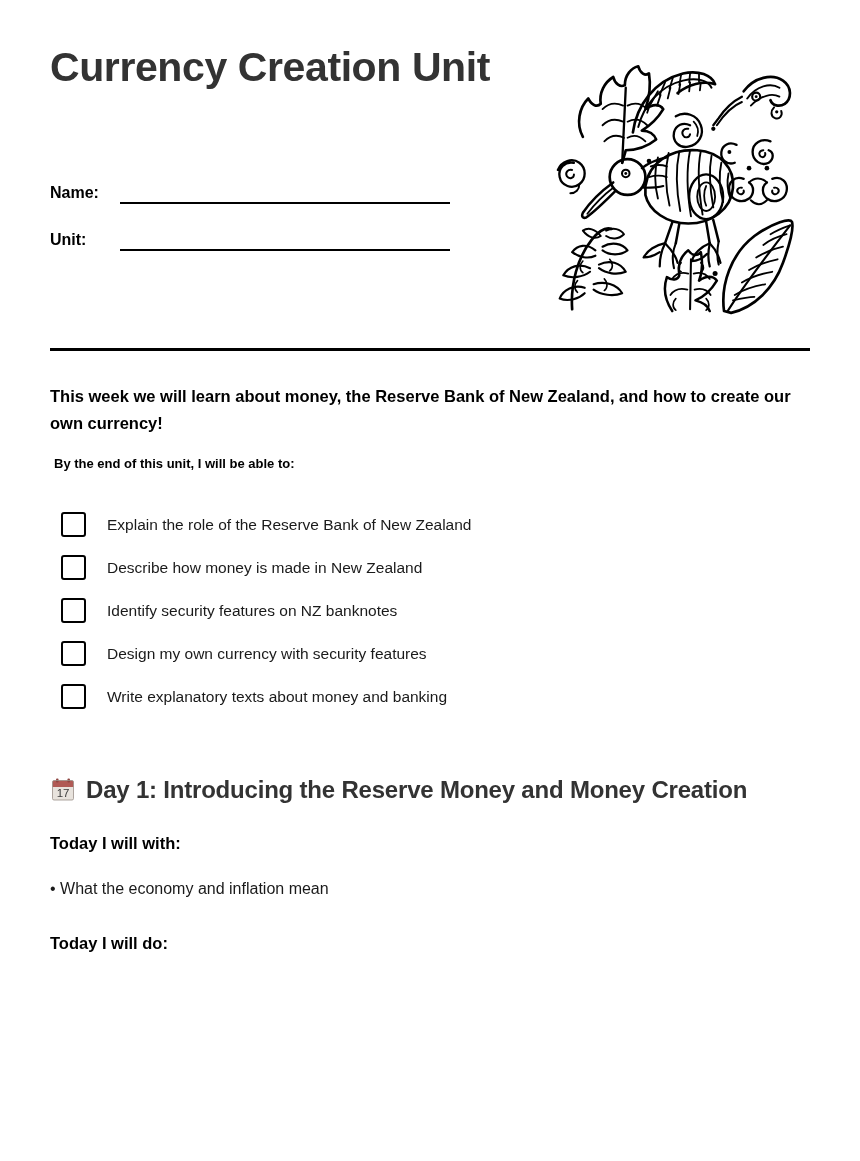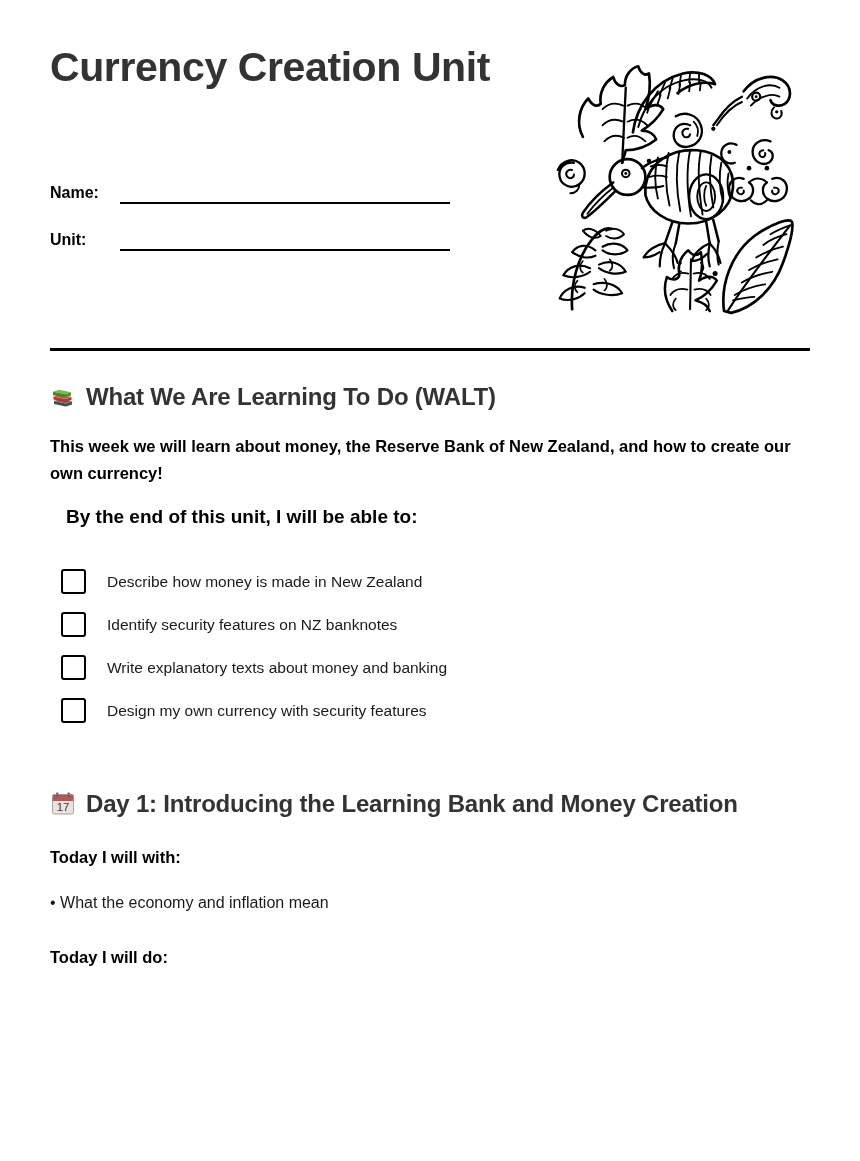--- a/index.html
+++ b/index.html
@@ -117,24 +117,24 @@
 
   .intro-text {
     font-size: 16.5px;
     font-weight: bold;
     line-height: 1.62;
     color: #000;
     margin: 0 0 20px 0;
     max-width: 755px;
   }
   .subhead {
-    font-size: 19px;
+    font-size: 13px;
     font-weight: bold;
     color: #000;
-    margin: 0 0 18px 16px;
+    margin: 0 0 18px 4px;
   }
 
   
   .checklist {
     margin: 32px 0 0 0;
     padding: 0;
     list-style: none;
   }
   .check-item {
     display: flex;
@@ -386,75 +386,62 @@
         <circle cx="194" cy="86" r="2.4" fill="#000" stroke="none"></circle>
       </svg>
     </div>
   </div>
 
   <div class="divider"></div>
 
   <div class="content">
 
     <div>
-      <h2 class="section-heading">
-        <span class="emoji">
-          <svg width="26" height="26" viewBox="0 0 26 26" xmlns="http://www.w3.org/2000/svg">
-
-            <path d="M4 20 L16 22.5 L22 20.5 L22 17.5 L16 19.5 L4 17 Z" fill="#4a4a4a"></path>
-            <path d="M4 17 L16 19.5 L22 17.5 L10 15 Z" fill="#6b6b6b"></path>
-
-            <path d="M3.5 15.5 L15.5 18 L21.5 16 L21.5 13 L15.5 15 L3.5 12.5 Z" fill="#b03a2e"></path>
-            <path d="M3.5 12.5 L15.5 15 L21.5 13 L9.5 10.5 Z" fill="#d65a4a"></path>
-
-            <path d="M3 11 L15 13.5 L21 11.5 L21 8.2 L15 10.2 L3 7.7 Z" fill="#4e8b33"></path>
-            <path d="M3 7.7 L15 10.2 L21 8.2 L9 5.7 Z" fill="#76bb4a"></path>
-            <path d="M3 7.7 L3 11 L15 13.5 L15 10.2 Z" fill="#3f7429" opacity="0.35"></path>
-          </svg>
-        </span>
-        <span>What We Are Learning To Do (WALT)</span>
-      </h2>
 
       <p class="intro-text">This week we will learn about money, the Reserve Bank of New Zealand, and how to create our own currency!</p>
 
       <p class="subhead">By the end of this unit, I will be able to:</p>
 
       <ul class="checklist">
+        <li class="check-item">
+          <span class="checkbox"></span>
+          <span class="check-label">Explain the role of the Reserve Bank of New Zealand</span>
+        </li>
         <li class="check-item">
           <span class="checkbox"></span>
           <span class="check-label">Describe how money is made in New Zealand</span>
         </li>
         <li class="check-item">
           <span class="checkbox"></span>
           <span class="check-label">Identify security features on NZ banknotes</span>
         </li>
         <li class="check-item">
           <span class="checkbox"></span>
-          <span class="check-label">Write explanatory texts about money and banking</span>
+          <span class="check-label">Design my own currency with security features</span>
         </li>
         <li class="check-item">
           <span class="checkbox"></span>
-          <span class="check-label">Design my own currency with security features</span>
+          <span class="check-label">Write explanatory texts about money and banking</span>
         </li>
       </ul>
     </div>
 
     <div class="day-section">
       <h2 class="day-heading">
         <span class="emoji">
           <svg width="26" height="26" viewBox="0 0 26 26" xmlns="http://www.w3.org/2000/svg">
             <rect x="2.5" y="3.5" width="21" height="19.5" rx="1.5" fill="#e8e3dd"></rect>
             <path d="M2.5 5 a1.5 1.5 0 0 1 1.5 -1.5 h18 a1.5 1.5 0 0 1 1.5 1.5 v5 h-21 Z" fill="#b05a55"></path>
             <rect x="6" y="1.6" width="2.6" height="4" rx="1.1" fill="#8f4541"></rect>
             <rect x="17.4" y="1.6" width="2.6" height="4" rx="1.1" fill="#8f4541"></rect>
             <text x="13" y="20.2" font-family="Liberation Sans, sans-serif" font-size="11.5" font-weight="normal" fill="#3a3a3a" text-anchor="middle">17</text>
             <rect x="2.5" y="3.5" width="21" height="19.5" rx="1.5" fill="none" stroke="#9b9189" stroke-width="0.8"></rect>
           </svg>
         </span>
-        <span>Day 1: Introducing the Learning Bank and Money Creation</span>
+        <span>Day 1: Introducing the Reserve Money and Money Creation</span>
       </h2>
 
       <p class="lead-in">Today I will with:</p>
 
       <p class="bullet">• What the economy and inflation mean</p>
 
       <p class="lead-in" style="margin-top:34px;">Today I will do:</p>
 
     </div>
 

